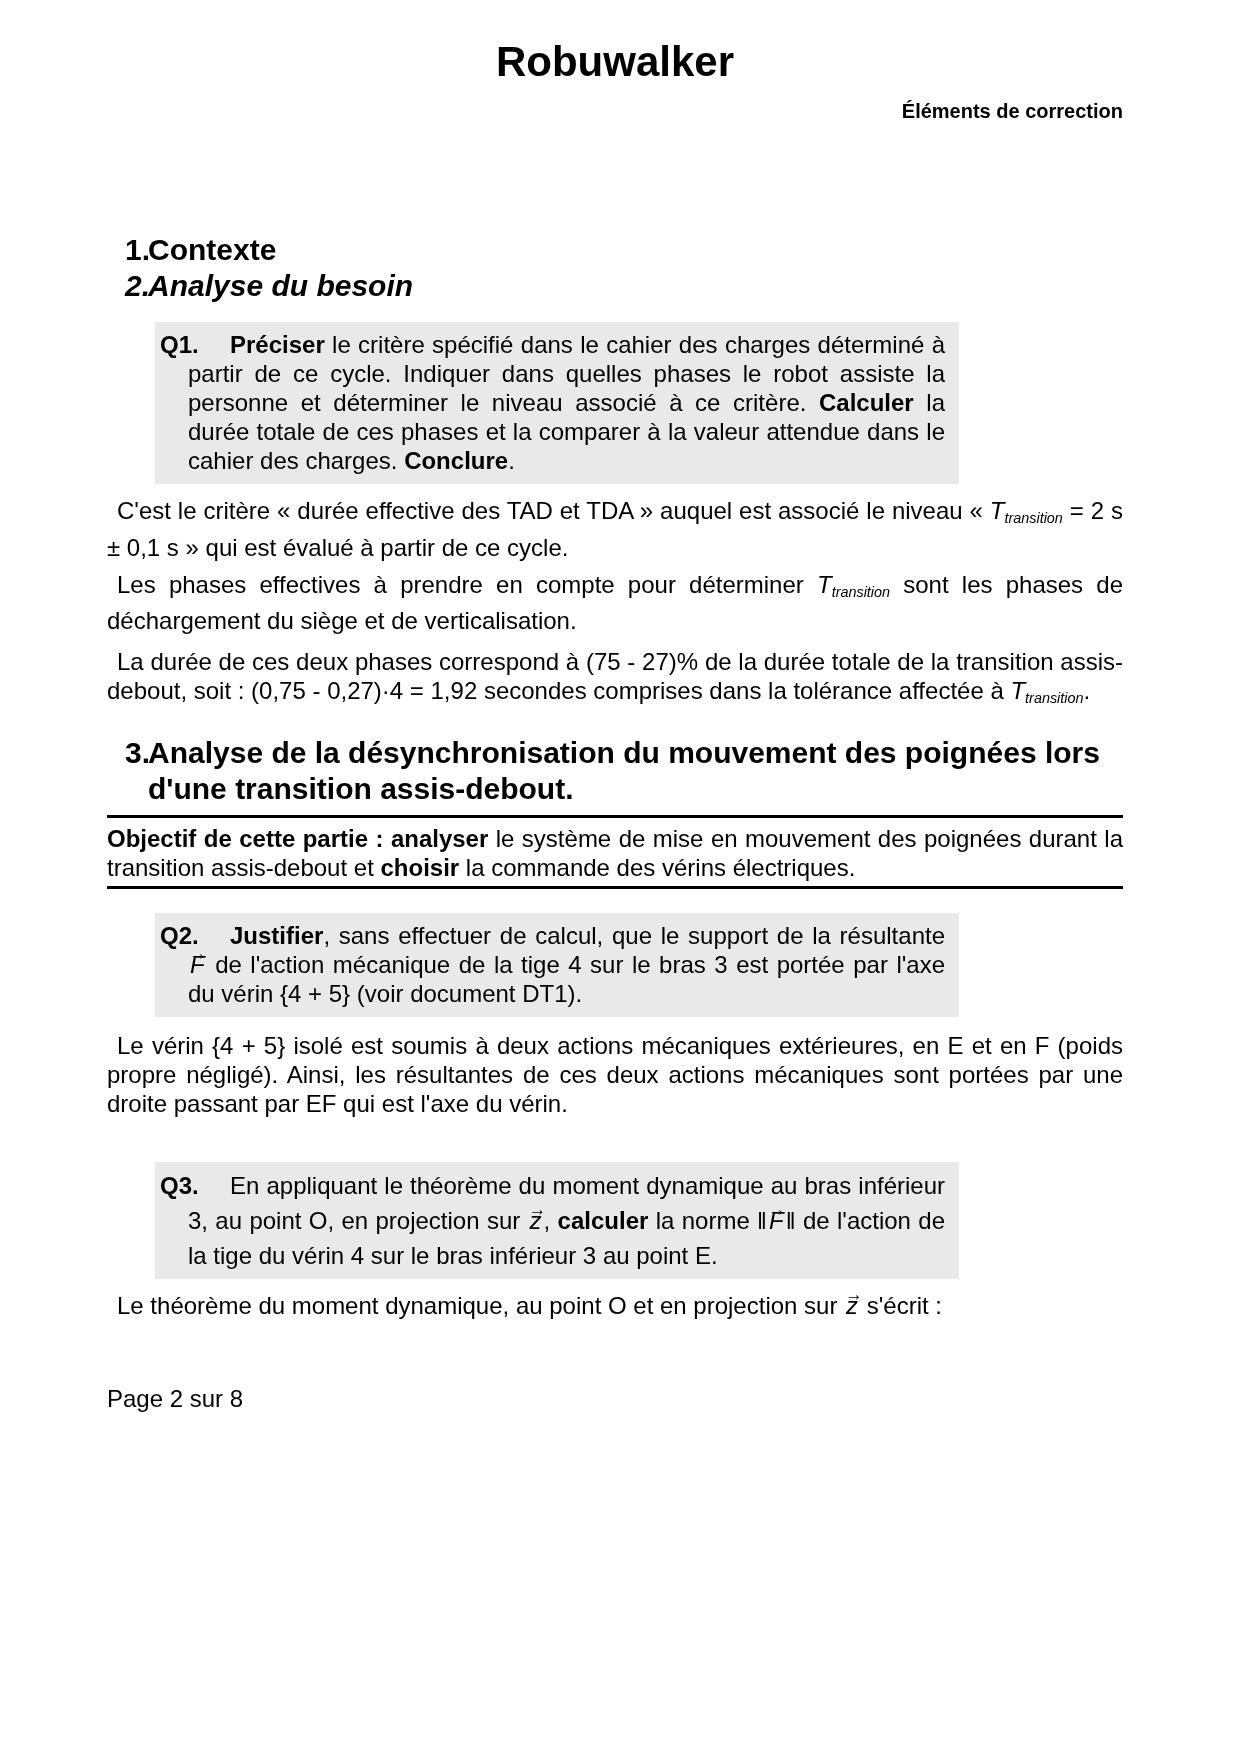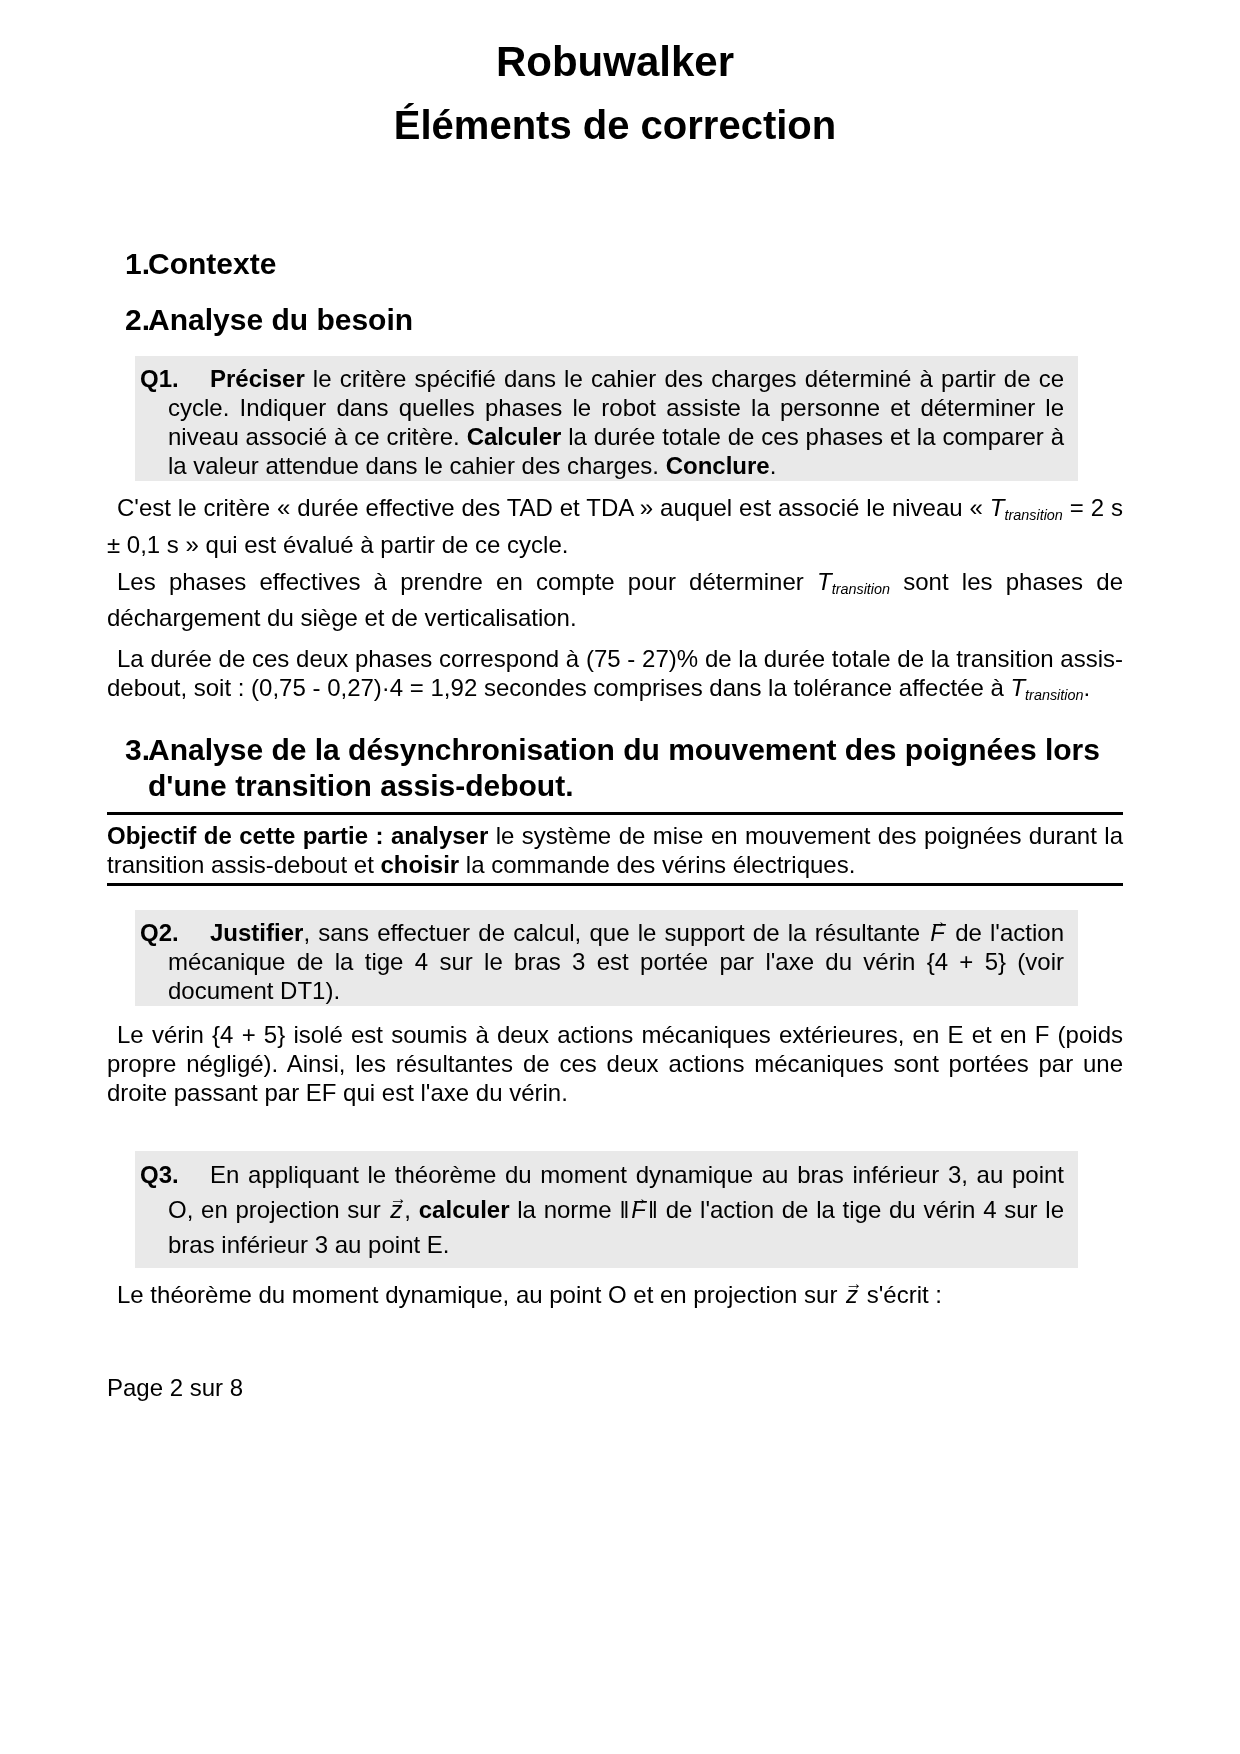--- a/index.html
+++ b/index.html
@@ -15,40 +15,40 @@
     overflow:hidden;
   }
   .b{font-weight:bold;}
   .i{font-style:italic;}
   .sub{font-size:0.60em;vertical-align:-0.25em;font-style:italic;}
   .vec{font-style:italic;position:relative;display:inline-block;text-indent:0;padding:0 2px;}
   .vec::after{content:"\2192";position:absolute;left:1px;top:-0.60em;font-size:0.72em;font-style:normal;}
 
   .doc-code{margin-top:112px;text-align:right;line-height:29px;}
   .title{margin:36px 0 0;text-align:center;font-size:42px;font-weight:bold;line-height:52px;}
-  .subtitle{margin-top:18px;text-align:center;font-size:40px;font-weight:bold;line-height:38px;}
+  .subtitle{margin-top:4px;text-align:right;font-size:20px;font-weight:bold;line-height:38px;}
 
   .section{font-size:30px;font-weight:bold;line-height:36px;padding-left:23px;text-indent:-23px;margin-left:18px;}
   .section .secnum{display:inline-block;width:23px;text-indent:0;}
   .sec1{margin-top:102px;}
-  .sec2{margin-top:20px;}
+  .sec2{font-style:italic;}
   .sec3{margin-top:22px;}
 
   .objectif{
     border-top:3px solid #000;border-bottom:3px solid #000;
     padding:6px 0 4px;margin:0;
     text-align:justify;line-height:29px;
   }
   .obj1{margin-top:0;}
   .obj2{margin-top:8px;}
 
   .qblock{
-    margin-left:28px;width:943px;box-sizing:border-box;
+    margin-left:48px;width:804px;box-sizing:border-box;
     background:#e9e9e9;
-    padding:8px 14px 1px 33px;
+    padding:8px 14px 9px 33px;
     text-indent:-28px;
     text-align:justify;line-height:29px;
   }
   .qblock .qlabel{display:inline-block;width:70px;text-indent:0;font-weight:bold;}
   .q1{margin-top:18px;}
   .q2{margin-top:24px;}
   .q3{margin-top:44px;line-height:35px;padding-top:6px;padding-bottom:6px;}
 
   .answer{color:#000000;text-align:justify;line-height:29px;text-indent:10px;margin:0;}
   .a1p1{margin-top:12px;}

